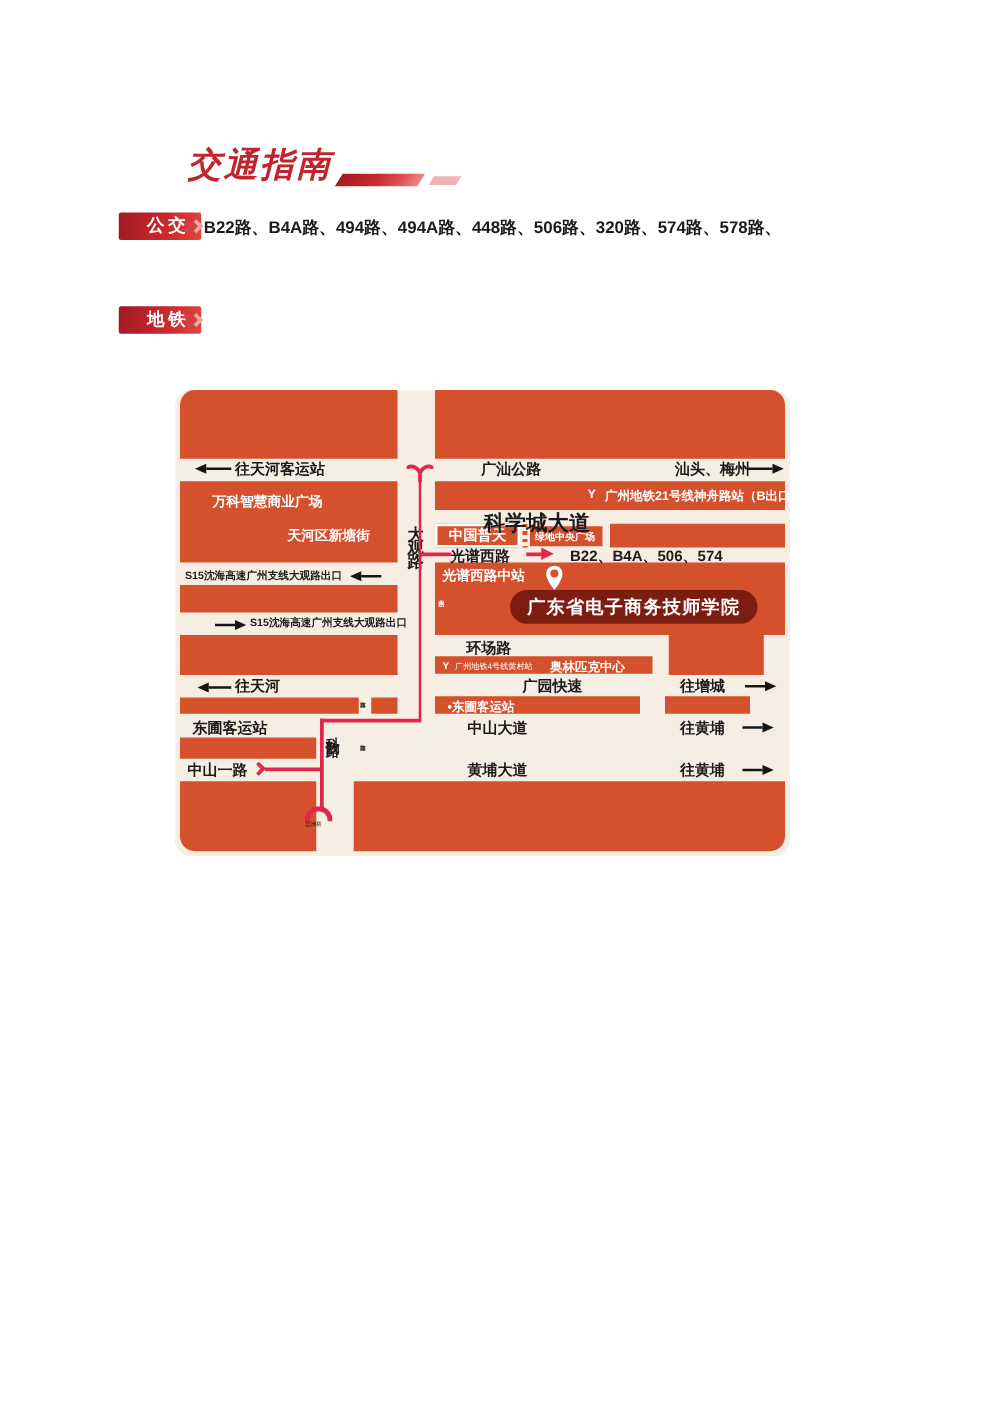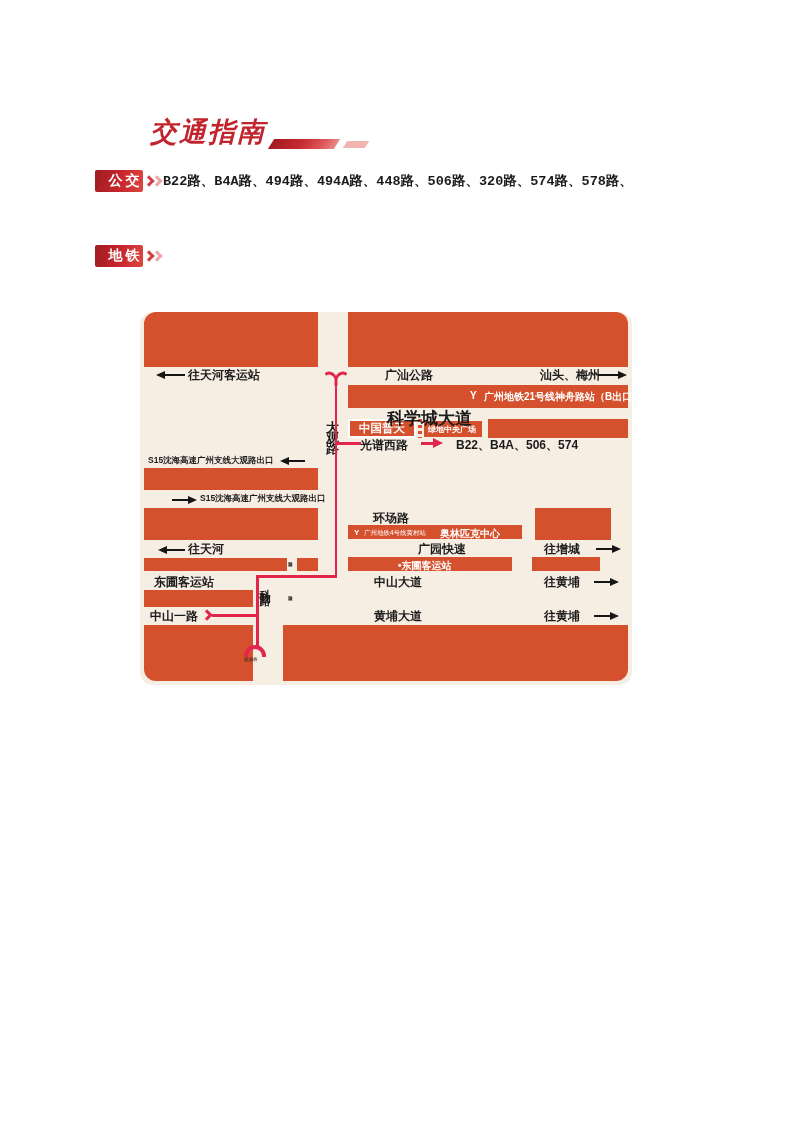--- a/index.html
+++ b/index.html
@@ -16,24 +16,24 @@
 
   .abs{position:absolute;}
 
   
   .page-title{left:150px;top:114px;font-size:27px;font-weight:900;color:var(--red);letter-spacing:2px;font-style:italic;}
   .streak-main{left:271px;top:139px;width:66px;height:10px;transform:skewX(-32deg);
     background:linear-gradient(90deg,#a31b22 0%,#c62a2f 45%,#e0585a 80%,#ea8a87 100%);}
   .streak-tail{left:345px;top:141px;width:22px;height:7px;transform:skewX(-32deg);background:#f0b5b0;}
 
   
-  .badge{width:48px;height:22px;border-radius:2px;display:flex;align-items:center;justify-content:center;
+  .badge{width:66px;height:22px;border-radius:2px;display:flex;align-items:center;justify-content:center;
     background:linear-gradient(100deg,#9e1c22,#c9272d 55%,#dd4740);color:#fff;font-size:14px;font-weight:bold;letter-spacing:3px;padding-left:13px;}
   .chev{width:8px;height:8px;border-top:3px solid;border-right:3px solid;transform:rotate(45deg);}
-  .sect-text{font-size:13.5px;font-weight:bold;color:var(--ink);line-height:25px;white-space:nowrap;font-family:Liberation Mono, monospace;}
+  .sect-text{font-size:13.5px;font-weight:bold;color:var(--ink);line-height:25px;white-space:nowrap;}
   .sect-text span{display:block;}
 
   
   .map{left:140px;top:312px;width:492px;height:373px;background:var(--mapbg);border-radius:13px;overflow:hidden;}
   .blk{position:absolute;background:var(--orange);}
   .rlabel{position:absolute;font-weight:bold;color:var(--ink);white-space:nowrap;}
   .wlabel{position:absolute;font-weight:bold;color:#fff;white-space:nowrap;}
   .vtext{writing-mode:vertical-rl;text-orientation:upright;}
 
   
@@ -75,20 +75,24 @@
 <div class="abs chev" style="left:145px;top:252px;color:#cf4148;"></div>
 <div class="abs chev" style="left:153px;top:252px;color:#eba7a3;"></div>
 <div class="abs sect-text" style="left:163px;top:244px;">
 </div>
 
 <div class="abs map">
 
   <div class="blk" style="left:4px;top:0;width:174px;height:55px;border-radius:12px 0 0 0;"></div>
   <div class="blk" style="left:208px;top:0;width:280px;height:55px;border-radius:0 12px 0 0;"></div>
 
+  <div class="blk" style="left:4px;top:73px;width:174px;height:65px;">
+    <span class="wlabel" style="left:26px;top:9px;font-size:11px;">万科智慧商业广场</span>
+    <span class="wlabel" style="left:86px;top:36px;font-size:11px;">天河区新塘街</span>
+  </div>
 
   <div class="blk" style="left:4px;top:156px;width:174px;height:22px;"></div>
   <div class="blk" style="left:4px;top:196px;width:174px;height:32px;"></div>
   <div class="blk" style="left:4px;top:246px;width:143px;height:13px;"></div>
   <div class="blk" style="left:157px;top:246px;width:21px;height:13px;"></div>
   <div class="blk" style="left:4px;top:278px;width:109px;height:17px;"></div>
   <div class="blk" style="left:4px;top:313px;width:109px;height:56px;border-radius:0 0 0 12px;"></div>
 
   <div class="blk" style="left:208px;top:73px;width:280px;height:23px;">
     <span class="wlabel" style="left:122px;top:5px;font-size:10px;">Y</span>
@@ -97,30 +101,40 @@
 
   <div class="putian-box" style="left:208px;top:107px;width:68px;height:19px;">
     <span>中国普天</span>
   </div>
   <div class="dash-v" style="left:278px;top:107px;height:19px;"></div>
   <div class="blk" style="left:284px;top:109px;width:58px;height:16px;">
     <span class="wlabel" style="left:4px;top:3px;font-size:8px;">绿地中央广场</span>
   </div>
   <div class="blk" style="left:348px;top:107px;width:140px;height:19px;"></div>
 
+  <div class="blk" style="left:208px;top:138px;width:280px;height:58px;">
+    <span class="wlabel" style="left:6px;top:3px;font-size:11px;">光谱西路中站</span>
+    <span class="wlabel vtext" style="left:1px;top:26px;font-size:5px;font-weight:normal;">创天路</span>
+    <svg style="position:absolute;left:88px;top:2px;" width="15" height="21" viewBox="0 0 24 34">
+      <path d="M12 1C6 1 1.5 5.6 1.5 11.5 1.5 20 12 32 12 32s10.5-12 10.5-20.5C22.5 5.6 18 1 12 1zm0 15.2a5.2 5.2 0 1 1 0-10.4 5.2 5.2 0 0 1 0 10.4z" fill="#fff"></path>
+    </svg>
+    <div class="school-box" style="left:60px;top:22px;width:198px;height:27px;">
+      <span>广东省电子商务技师学院</span>
+    </div>
+  </div>
   <div class="blk" style="left:395px;top:196px;width:76px;height:32px;"></div>
 
   <div class="blk" style="left:208px;top:213px;width:174px;height:14px;">
     <span class="wlabel" style="left:6px;top:3px;font-size:8px;">Y</span>
     <span class="wlabel" style="left:16px;top:4px;font-size:6.5px;font-weight:normal;">广州地铁4号线黄村站</span>
     <span class="wlabel" style="left:92px;top:2px;font-size:10px;">奥林匹克中心</span>
   </div>
 
   <div class="blk" style="left:208px;top:245px;width:164px;height:14px;">
-    <span class="wlabel" style="left:10px;top:2px;font-size:10px;margin-left:40px;">•东圃客运站</span>
+    <span class="wlabel" style="left:10px;top:2px;font-size:10px;">•东圃客运站</span>
   </div>
   <div class="blk" style="left:392px;top:245px;width:68px;height:14px;"></div>
   <div class="blk" style="left:143px;top:313px;width:345px;height:56px;border-radius:0 0 12px 0;"></div>
 
   <div class="arr" style="left:16px;top:59px;">
       <div class="tri-l"></div>
       <div class="bar" style="width:20px;"></div>
     </div>
   <span class="rlabel" style="left:48px;top:55px;font-size:12px;">往天河客运站</span>
   <span class="rlabel" style="left:245px;top:55px;font-size:12px;">广汕公路</span>

